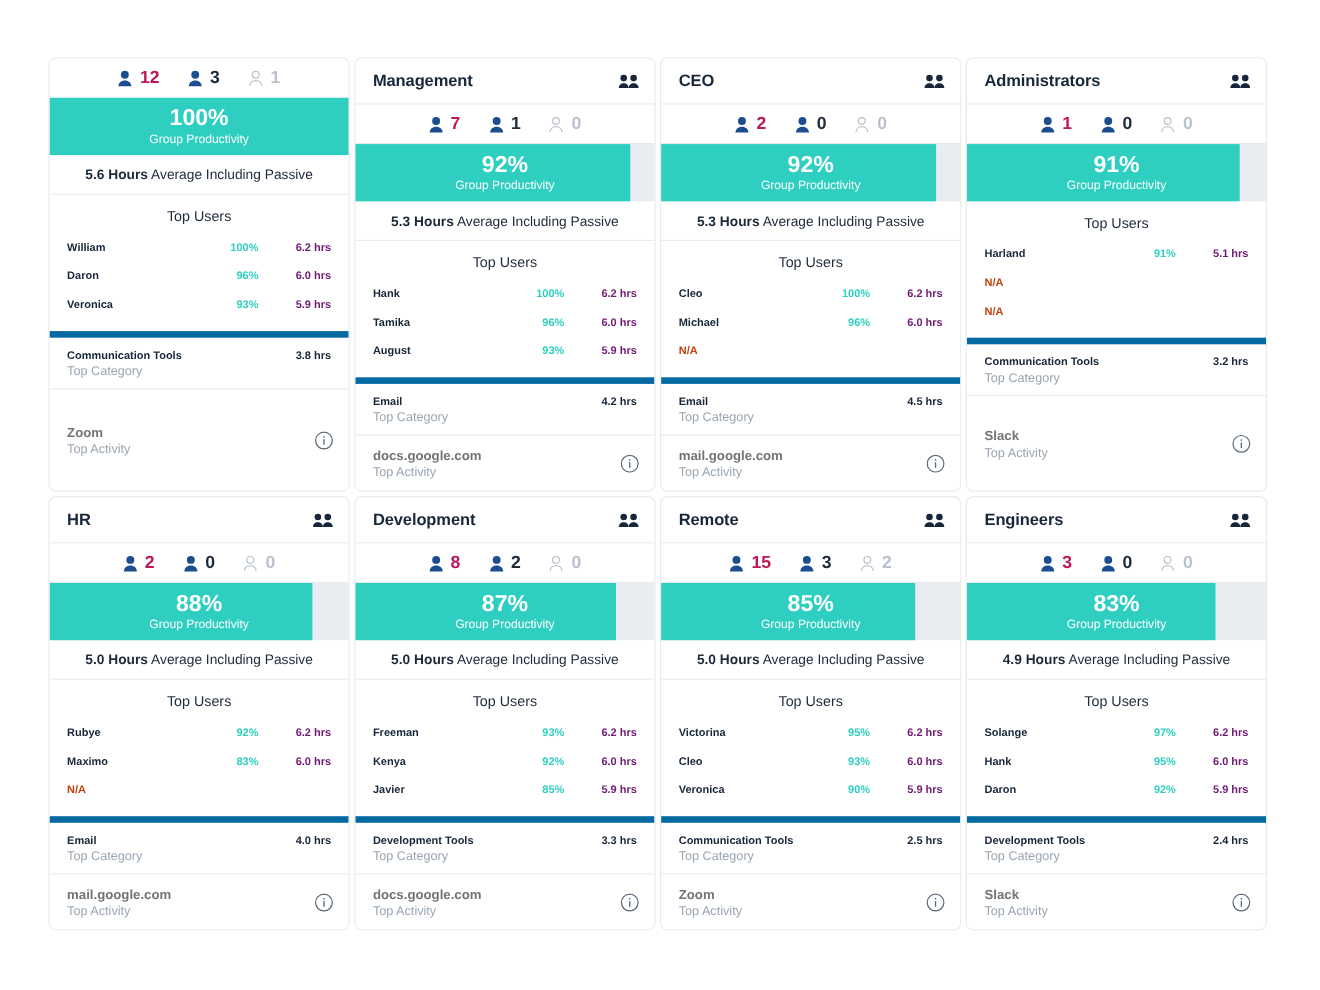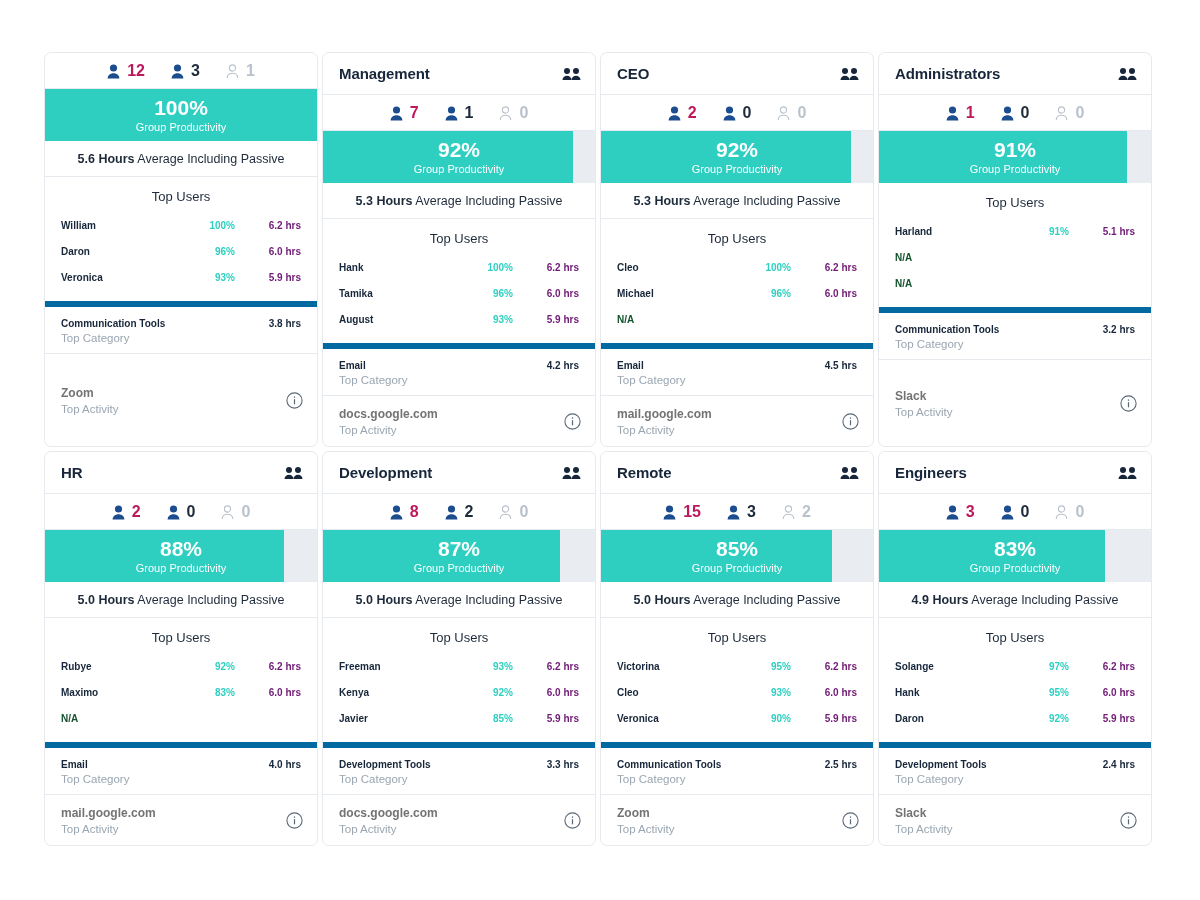--- a/index.html
+++ b/index.html
@@ -106,21 +106,21 @@
   }
   .user-row {
     display: flex;
     align-items: center;
     font-size: 10px;
     line-height: 26px;
   }
   .u-name { flex: 1 1 auto; font-weight: bold; color: #17263a; }
   .u-pct  { width: 64px; text-align: right; color: #2ecfc0; font-weight: bold; }
   .u-hrs  { width: 66px; text-align: right; color: #701a75; font-weight: bold; }
-  .user-row.empty .u-name { color: #14532d; font-weight: bold; }
+  .user-row.empty .u-name { color: #c2410c; font-weight: bold; }
   
   .cat {
     padding: 11px 16px 9px;
     border-bottom: 1px solid #e6eaef;
   }
   .cat-top {
     display: flex;
     justify-content: space-between;
     align-items: baseline;
     font-size: 10px;

